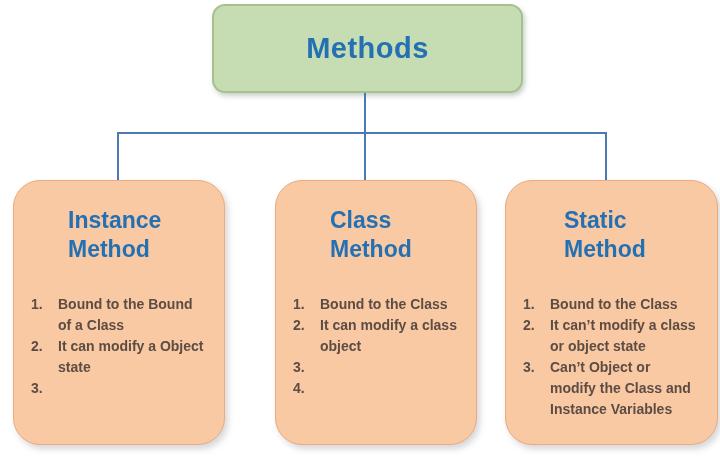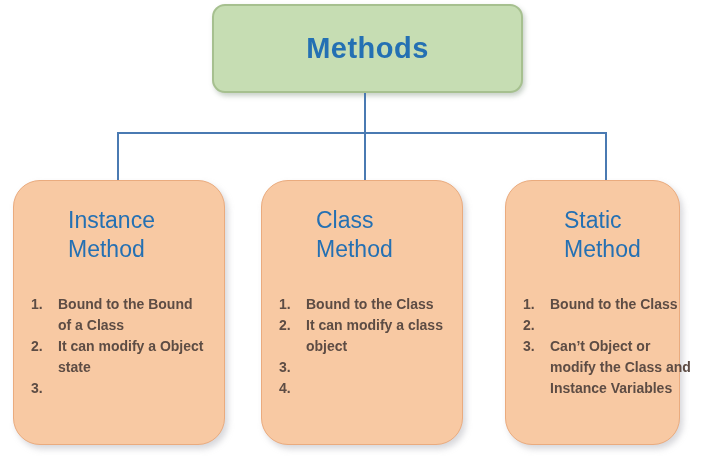--- a/index.html
+++ b/index.html
@@ -34,25 +34,25 @@
   .v-left{left:117px;top:132px;height:48px;}
   .v-right{left:605px;top:132px;height:48px;}
   .card{
     position:absolute;top:180px;height:265px;
     background:var(--peach-fill);
     border:1px solid var(--peach-border);
     border-radius:27px;
     box-shadow:3px 4px 6px rgba(150,150,160,.38);
   }
   .card-1{left:13px;width:212px;}
-  .card-2{left:261px;width:202px;}
-  .card-3{left:505px;width:175px;}
+  .card-2{left:275px;width:202px;}
+  .card-3{left:505px;width:213px;}
   .card-title{
     margin:25px 6px 0 54px;
-    color:var(--title-blue);font-size:23px;font-weight:normal;line-height:29px;
+    color:var(--title-blue);font-size:23px;font-weight:bold;line-height:29px;
   }
   .card-3 .card-title{margin-left:58px;}
   .card-list{
     list-style:none;margin-top:30px;
     color:var(--list-text);font-size:14px;font-weight:600;line-height:21px;
   }
   .card-list li{display:flex;align-items:flex-start;}
   .card-list .num{width:27px;margin-left:17px;flex:none;}
   .card-list .txt{flex:1;white-space:pre;}
 </style>
@@ -121,20 +121,22 @@
       <div>Static</div>
       <div>Method</div>
     </div>
     <ol class="card-list">
         <li>
           <span class="num">1.</span>
           <span class="txt">Bound to the Class</span>
         </li>
         <li>
           <span class="num">2.</span>
+          <span class="txt">It can’t modify a class
+or object state</span>
         </li>
         <li>
           <span class="num">3.</span>
           <span class="txt">Can’t Object or
 modify the Class and
 Instance Variables</span>
         </li>
       </ol>
   </div>
 

